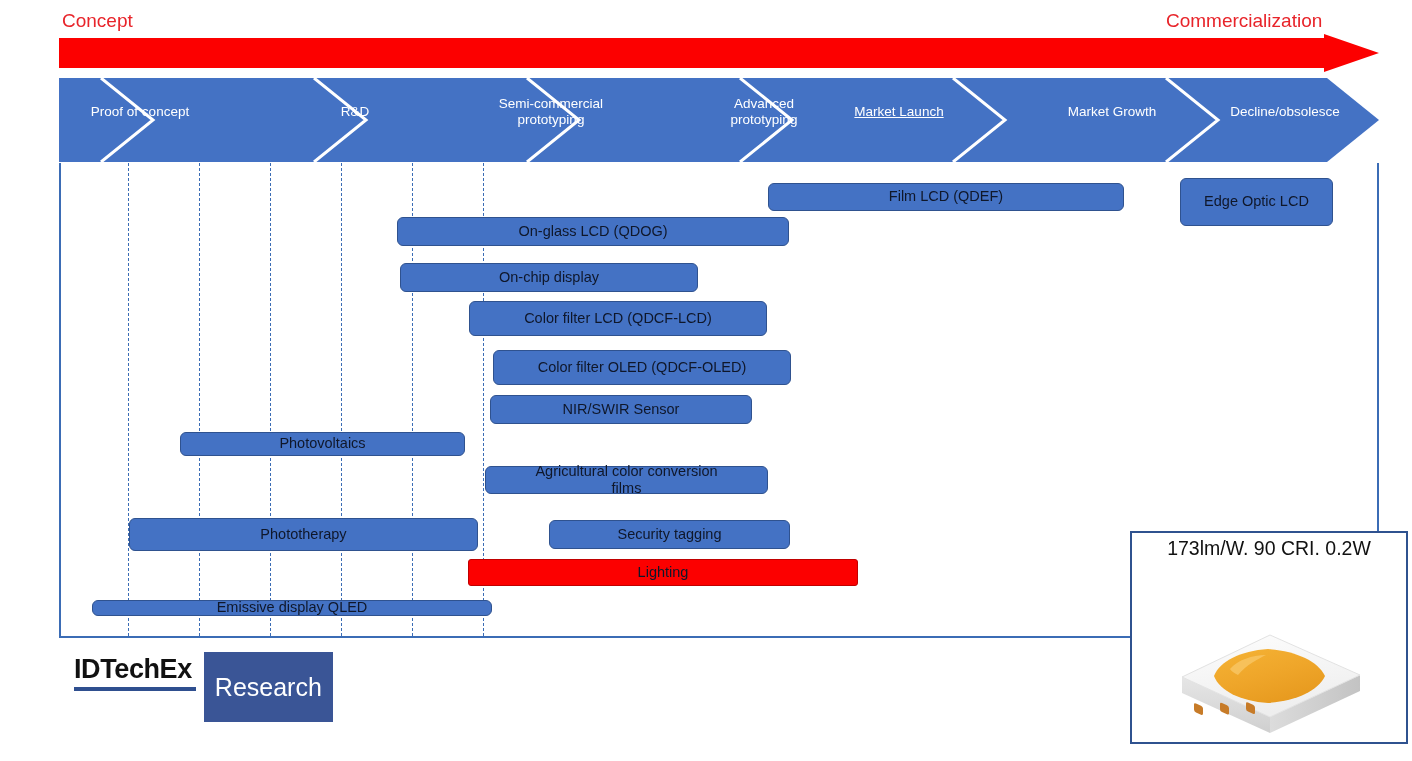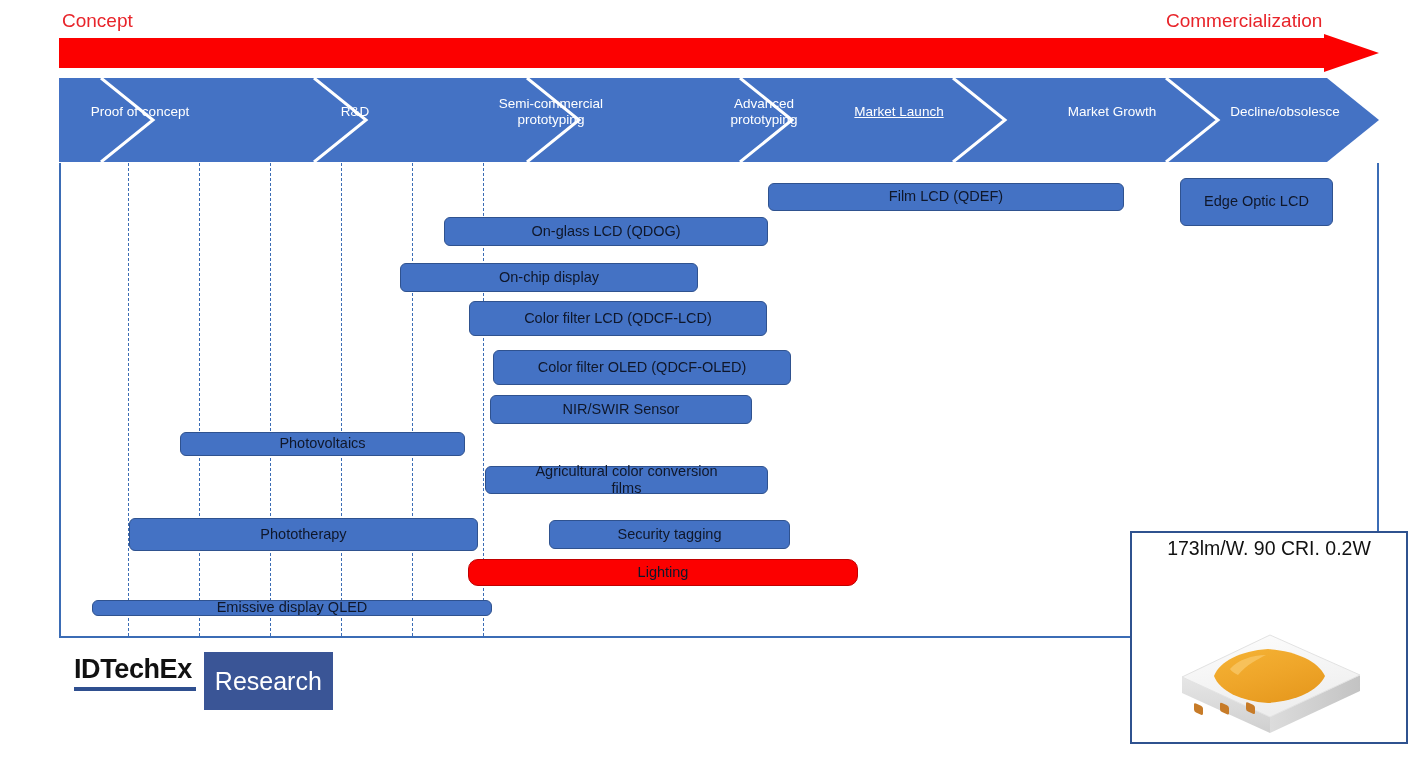--- a/index.html
+++ b/index.html
@@ -90,21 +90,21 @@
     padding: 0 6px;
     white-space: pre-line;
   }
   .bar.blue {
     background: #4472c4;
     border: 1.4px solid #2f528f;
   }
   .bar.red {
     background: #fc0000;
     border: 1.4px solid #c00000;
-    border-radius: 10px;
+    border-radius: 3px;
   }
 
   
   #logo {
     position: absolute;
     left: 59px;
     top: 652px;
     display: flex;
     align-items: flex-start;
     height: 38px;
@@ -118,21 +118,21 @@
     border-bottom: 4px solid #2f4f8f;
     padding: 0 4px 1px 0;
     line-height: 34px;
     font-family: "Liberation Sans", sans-serif;
   }
   #logo-research {
     background: #3a5596;
     color: #ffffff;
     font-size: 25px;
     line-height: 38px;
-    padding: 10px 11px;
+    padding: 16px 11px;
     margin-left: 8px;
     font-family: "Liberation Sans", sans-serif;
   }
 
   
   #osram-box {
     position: absolute;
     left: 1130px;
     top: 531px;
     width: 278px;
@@ -197,21 +197,21 @@
   <div class="gridline" style="left:67px;"></div>
   <div class="gridline" style="left:138px;"></div>
   <div class="gridline" style="left:209px;"></div>
   <div class="gridline" style="left:280px;"></div>
   <div class="gridline" style="left:351px;"></div>
   <div class="gridline" style="left:422px;"></div>
 </div>
 
 <div class="bar blue" style="left:768px;  top:183px; width:356px; height:28px;">Film LCD (QDEF)</div>
 <div class="bar blue" style="left:1180px; top:178px; width:153px; height:48px;">Edge Optic LCD</div>
-<div class="bar blue" style="left:397px;  top:217px; width:324px; height:29px;margin-left:47px;">On-glass LCD (QDOG)</div>
+<div class="bar blue" style="left:397px;  top:217px; width:392px; height:29px;">On-glass LCD (QDOG)</div>
 <div class="bar blue" style="left:400px;  top:263px; width:298px; height:29px;">On-chip display</div>
 <div class="bar blue" style="left:469px;  top:301px; width:298px; height:35px;">Color filter LCD (QDCF-LCD)</div>
 <div class="bar blue" style="left:493px;  top:350px; width:298px; height:35px;">Color filter OLED (QDCF-OLED)</div>
 <div class="bar blue" style="left:490px;  top:395px; width:262px; height:29px;">NIR/SWIR Sensor</div>
 <div class="bar blue" style="left:180px;  top:432px; width:285px; height:24px;">Photovoltaics</div>
 <div class="bar blue" style="left:485px; top:466px; width:283px; height:28px;">Agricultural color conversion
 films</div>
 <div class="bar blue" style="left:129px;  top:518px; width:349px; height:33px;">Phototherapy</div>
 <div class="bar blue" style="left:549px; top:520px; width:241px; height:29px;">Security tagging</div>
 <div class="bar red" style="left:468px;  top:559px; width:390px; height:27px;">Lighting</div>

